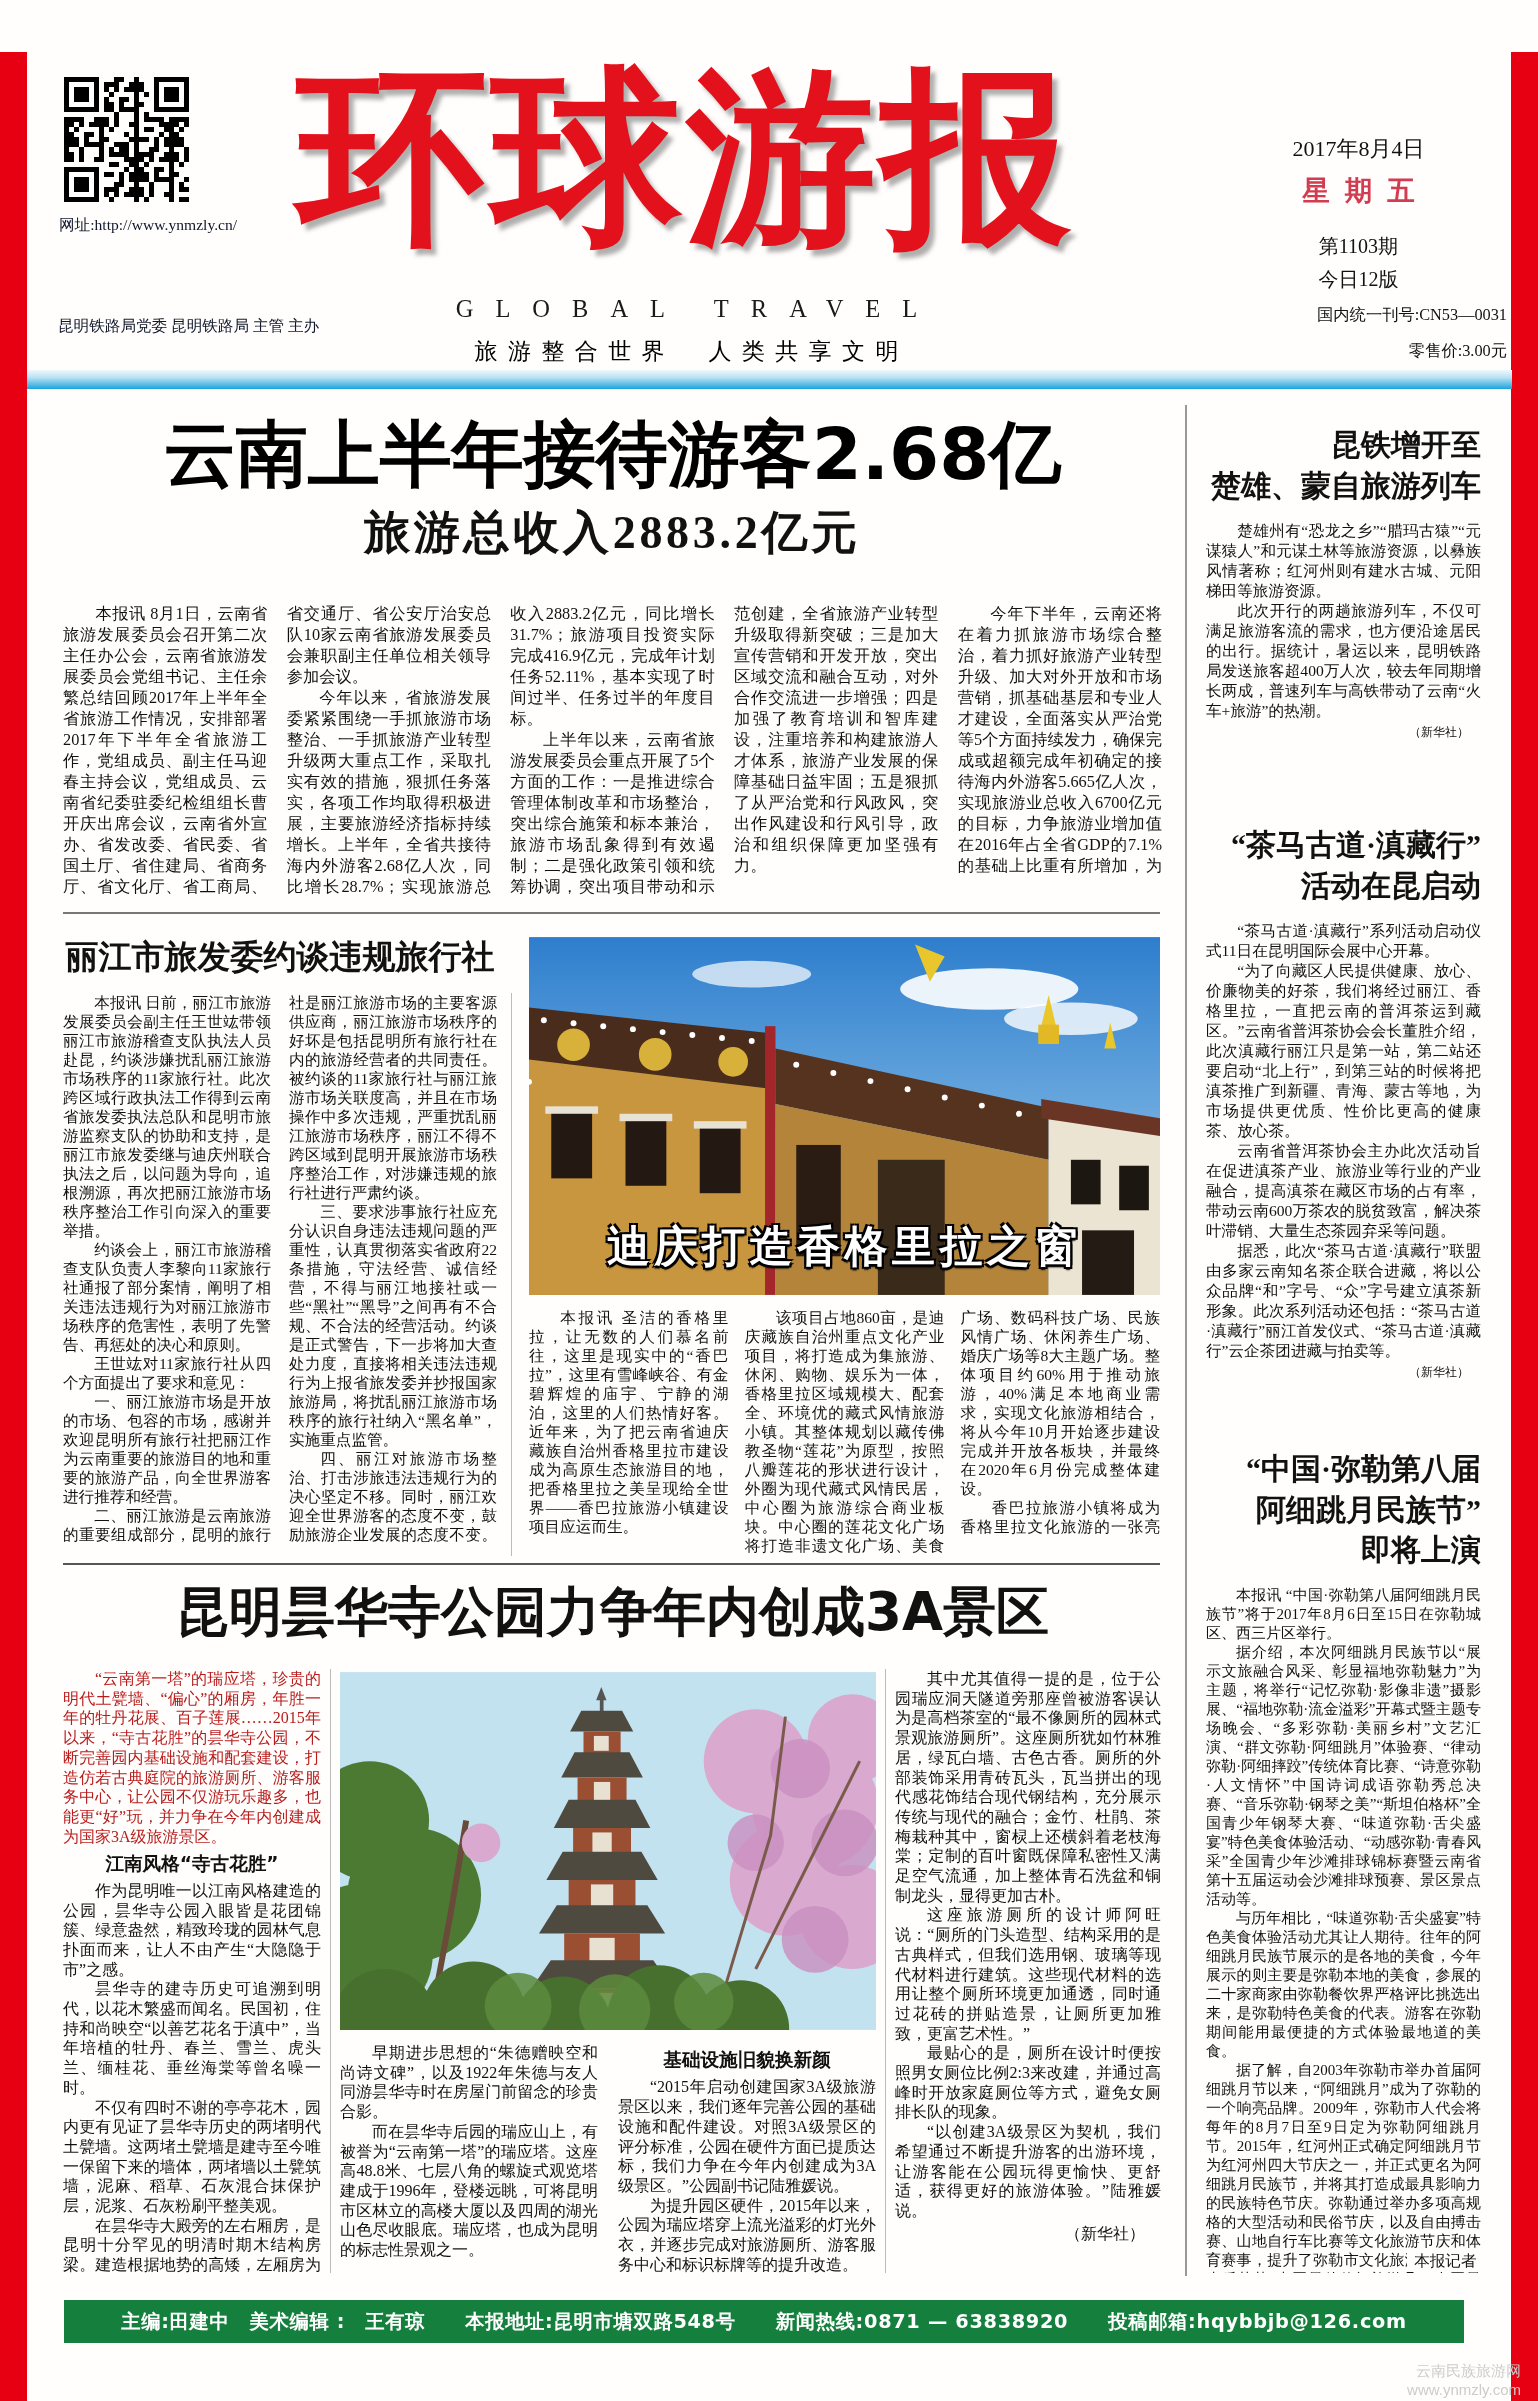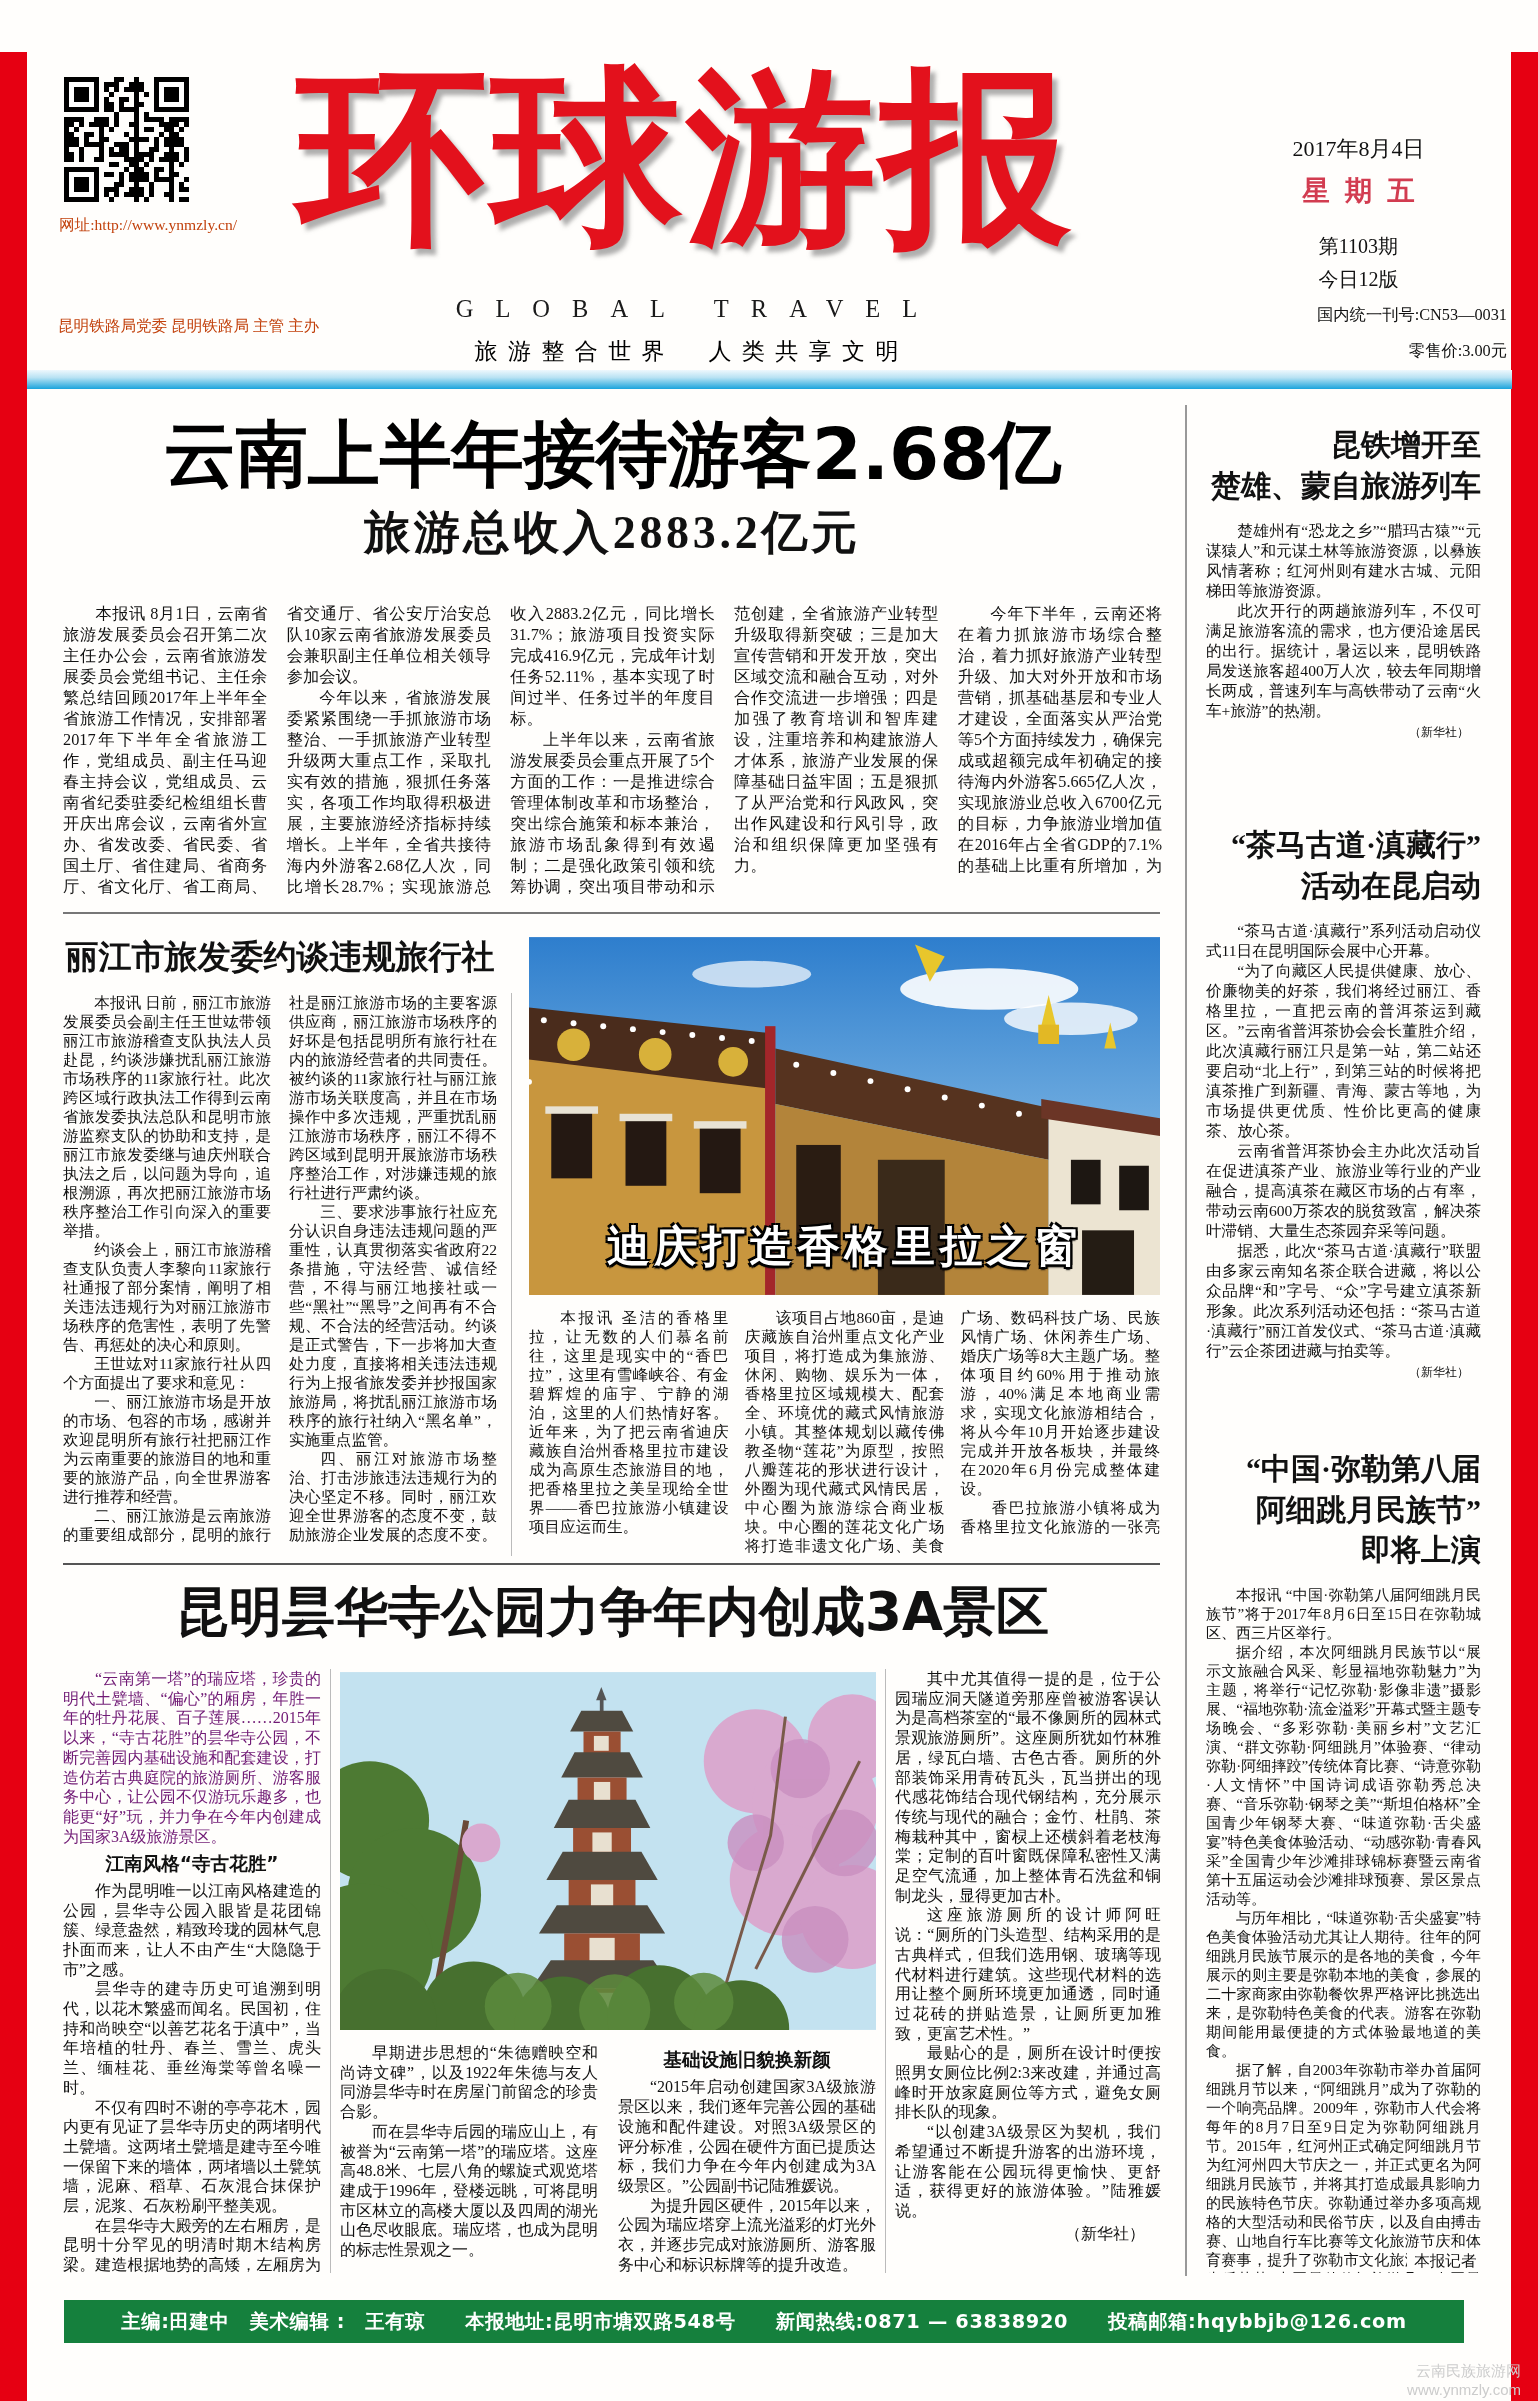--- a/index.html
+++ b/index.html
@@ -3,21 +3,21 @@
 <meta charset="utf-8">
 <style>
   html,body{margin:0;padding:0;background:#888;}
   .page{position:relative;width:1538px;height:2401px;background:#fffefc;margin:0 auto;
         font-family:"Liberation Serif","DejaVu Serif",serif;color:#111;overflow:hidden;}
   .edge{position:absolute;top:52px;width:27px;height:2349px;background:#e60012;}
   .edge.left{left:0;} .edge.right{right:0;}
 
   
   .qr{position:absolute;left:64px;top:77px;width:125px;height:125px;}
-  .hdr-small{position:absolute;font-size:15.6px;color:#c2410c;}
+  .hdr-small{position:absolute;font-size:15.6px;color:#0f172a;}
   .hdr-url{left:59px;top:215px;}
   .hdr-sponsor{left:58px;top:316px;}
   .masthead{position:absolute;left:215px;top:45px;width:943px;text-align:center;
             font-size:190px;line-height:1.18;font-weight:900;color:#e3111c;
             font-family:"DejaVu Serif","Liberation Serif",serif;letter-spacing:4.5px;
             text-shadow:5.2px 6px 4.5px rgba(110,110,110,.55);}
   .masthead-en{position:absolute;left:215px;top:295px;width:943px;text-align:center;
                font-size:24.5px;letter-spacing:22px;text-indent:22px;color:#1a1a1a;}
   .slogan{position:absolute;left:215px;top:336px;width:943px;text-align:center;
           font-size:23px;letter-spacing:10.4px;text-indent:10.4px;color:#000;}
@@ -67,21 +67,21 @@
   .th-h{position:absolute;left:63px;top:1577px;width:1099px;text-align:center;
         font-family:"DejaVu Sans","Liberation Sans",sans-serif;font-weight:900;font-size:53px;}
   .th-col{font-size:16px;line-height:19.7px;overflow:hidden;position:absolute;}
   .th-col1{left:63px;top:1669px;width:258px;height:604px;}
   .th-photo{position:absolute;left:340px;top:1672px;width:536px;height:358px;overflow:hidden;}
   .th-colA{left:340px;top:2043px;width:258px;height:232px;}
   .th-colB{left:618px;top:2043px;width:258px;height:232px;}
   .th-right{left:895px;top:1669px;width:266px;height:604px;}
   .subhead{text-align:center;font-family:"DejaVu Sans","Liberation Sans",sans-serif;
            font-weight:700;font-size:18.6px;margin:7.4px 0;}
-  .kai p{color:#701a75;}
+  .kai p{color:#b91c1c;}
   .vr-a{left:330px;top:1669px;height:604px;}
   .vr-b{left:885px;top:1669px;height:604px;}
   .vr-main{left:1185px;top:405px;height:1871px;width:1.5px;background:#999;}
 
   
   .sb-art{position:absolute;left:1206px;width:275px;overflow:hidden;}
   .sb1{top:425px;height:427px;} .sb2{top:825px;height:578px;} .sb3{top:1449px;height:824px;}
   .sb-title{text-align:right;font-family:Liberation Serif, serif;
             font-weight:900;font-size:30px;line-height:1.35;white-space:pre-line;margin-bottom:15px;}
   .sb-body{font-size:15.6px;line-height:20px;}

